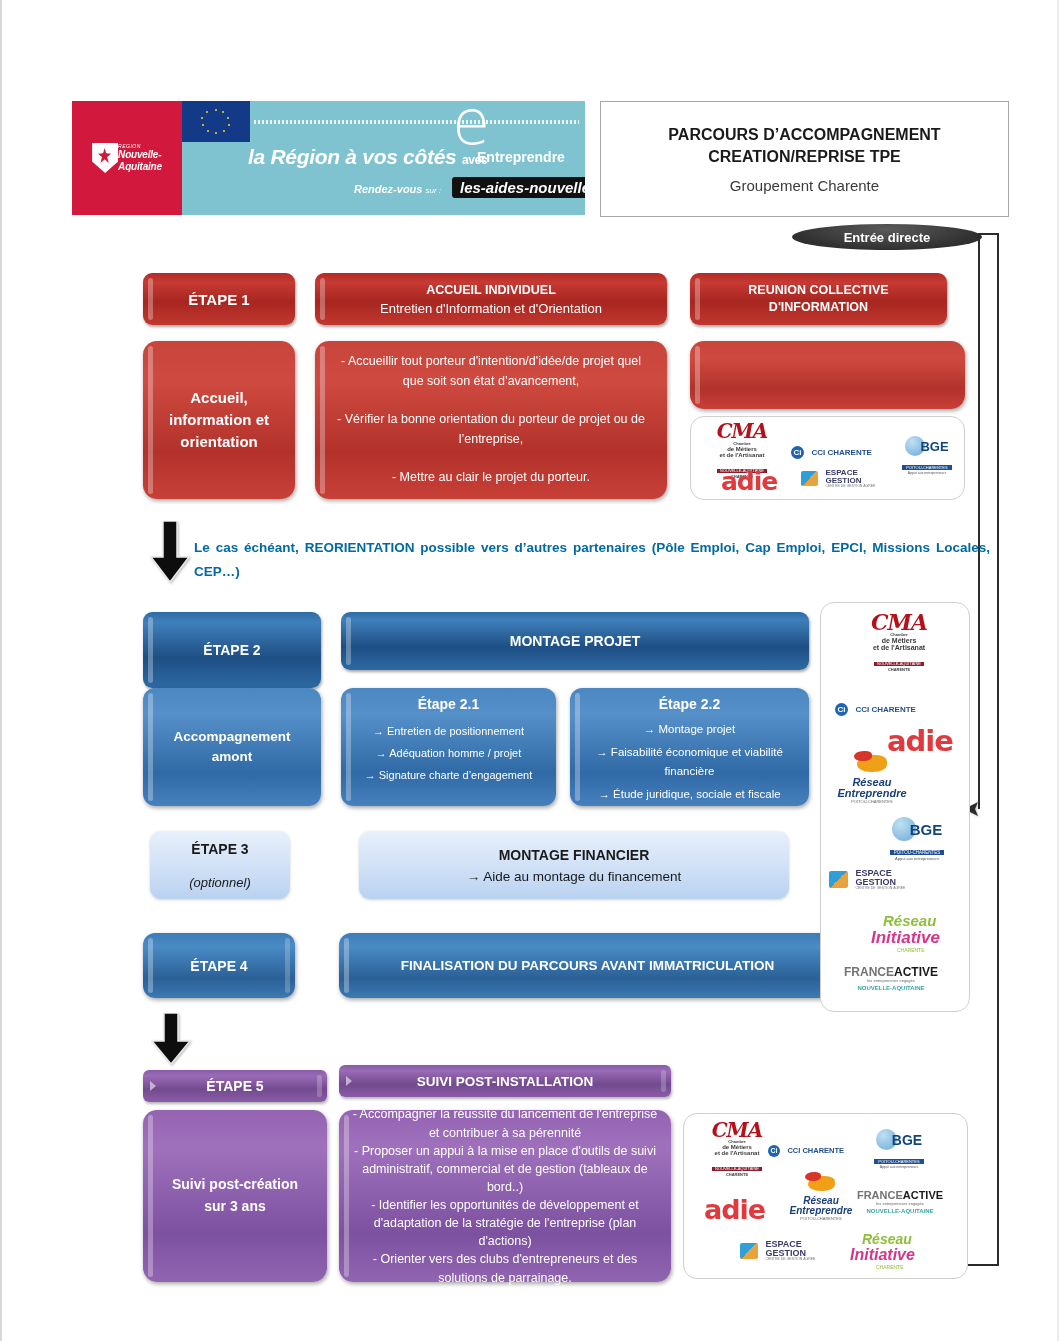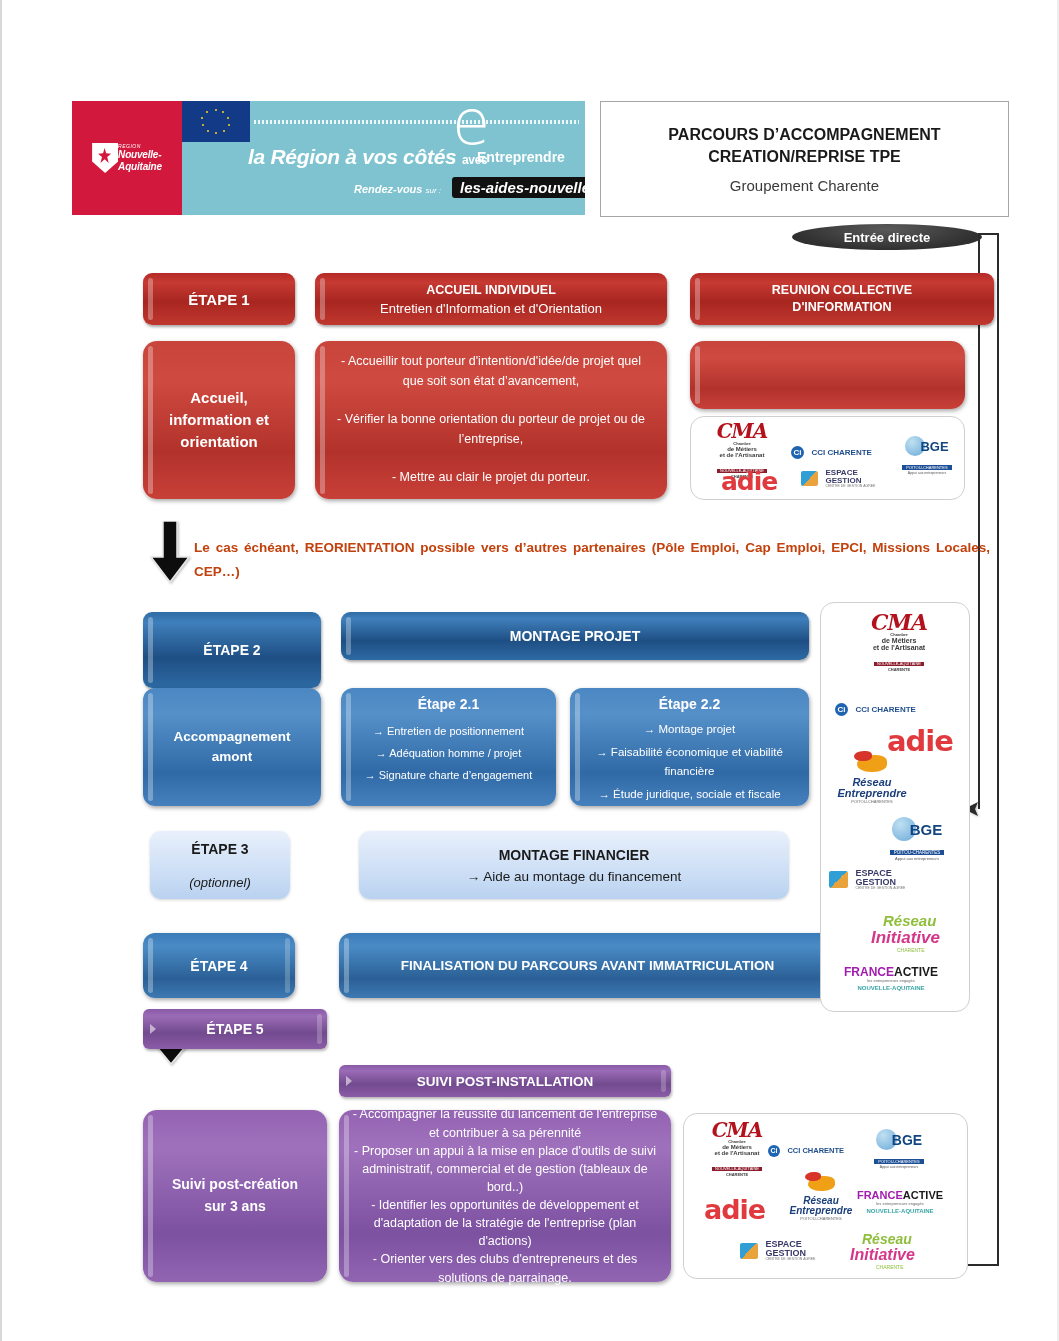--- a/index.html
+++ b/index.html
@@ -86,29 +86,29 @@
   .lg-re .blob{background:#f0a016;border-radius:60% 40% 50% 50%;display:inline-block;position:relative;}
   .lg-re .blob::after{content:"";position:absolute;left:-3px;top:-4px;width:60%;height:60%;background:#d8352a;
      border-radius:60% 40% 50% 50%;}
   .lg-re .t1{color:#1a3e7a;font-weight:bold;font-style:italic;}
   .lg-re .t2{color:#6a6a6a;}
   .lg-eg .sq{display:inline-block;}
   .lg-eg .t1{color:#3a3a6a;font-weight:bold;}
   .lg-ri .t1{color:#8fbe3c;font-weight:bold;font-style:italic;}
   .lg-ri .t2{color:#d4368a;font-weight:bold;font-style:italic;}
   .lg-ri .t3{color:#8fbe3c;}
-  .lg-fa .t1{color:#a21caf;font-weight:bold;}
+  .lg-fa .t1{color:#737373;font-weight:bold;}
   .lg-fa .t2{color:#1a1a1a;font-weight:bold;}
   .lg-fa .t3{color:#6a6a6a;}
   .lg-fa .t4{color:#3aa6a6;font-weight:bold;}
 
   
   .downarrow{position:absolute;filter:drop-shadow(1px 1px 1px rgba(0,0,0,.25));}
   .conn{position:absolute;background:#2b2b2b;}
-  .reorient{position:absolute;font-size:13.5px;font-weight:bold;color:#c2410c;line-height:1.75;text-align:justify;}
+  .reorient{position:absolute;font-size:13.5px;font-weight:bold;color:#0369a1;line-height:1.75;text-align:justify;}
 </style>
 </head>
 <body>
 
 <div id="page">
 
   <div class="banner">
     <div class="red">
       <div class="crest"></div>
       <div class="rlabel">
@@ -185,21 +185,21 @@
   </div>
   <div class="bx red-b" style="left:313px;top:341px;width:352px;height:158px;padding:0 16px;">
     <span class="hl"></span>
     <span style="font-size:12.5px;line-height:1.55;white-space:pre-line">- Accueillir tout porteur d'intention/d'idée/de projet quel que soit son état d’avancement,
 
 - Vérifier la bonne orientation du porteur de projet ou de l’entreprise,
 
 - Mettre au clair le projet du porteur.</span>
   </div>
 
-  <div class="bx red-h" style="left:688px;top:273px;width:304px;height:52px;justify-content:center;">
+  <div class="bx red-h" style="left:688px;top:273px;width:257px;height:52px;justify-content:center;">
     <span class="hl"></span>
     <span class="ttl" style="font-size:12.5px;line-height:1.35;white-space:pre-line">REUNION COLLECTIVE
 D'INFORMATION</span>
   </div>
   <div class="bx red-b" style="left:688px;top:341px;width:275px;height:68px;padding:0 16px;">
     <span class="hl"></span>
   </div>
 
   <div class="logopanel" style="left:688px;top:416px;width:275px;height:84px;">
     <div class="logo lg-cma" style="left:12px;top:4px;width:78px;">
@@ -239,21 +239,21 @@
   <div class="bx blue-h" style="left:141px;top:612px;width:178px;height:76px;">
     <span class="hl"></span>
     <span class="ttl" style="font-size:14px">ÉTAPE 2</span>
   </div>
   <div class="bx blue-b" style="left:141px;top:688px;width:178px;height:118px;">
     <span class="hl"></span>
     <span class="ttl" style="font-size:13.5px;line-height:1.5;white-space:pre-line">Accompagnement
 amont</span>
   </div>
 
-  <div class="bx blue-h" style="left:339px;top:612px;width:468px;height:48px;">
+  <div class="bx blue-h" style="left:339px;top:612px;width:468px;height:58px;">
     <span class="hl"></span>
     <span class="ttl" style="font-size:14px">MONTAGE PROJET</span>
   </div>
 
   <div class="bx blue-b" style="left:339px;top:688px;width:215px;height:118px;padding:8px 10px 6px;justify-content:flex-start;gap:8px;">
     <span class="hl"></span>
     <span class="ttl" style="font-size:14px">Étape 2.1</span>
     <span style="font-size:11px;line-height:2">
       <span style="display:block">→ Entretien de positionnement</span>
       <span style="display:block">→ Adéquation homme / projet</span>
@@ -333,21 +333,21 @@
       <span class="t1" style="font-size:12px">FRANCE</span><span class="t2" style="font-size:12px">ACTIVE</span>
       <div class="t3" style="font-size:4px">les entrepreneurs engagés</div>
       <div class="t4" style="font-size:6px;margin-top:2px">NOUVELLE-AQUITAINE</div>
     </div>
   </div>
 
   <svg class="downarrow" style="left:149px;top:1013px;width:40px;height:52px;" viewBox="0 0 40 52">
     <path d="M13 0 H27 V28 H39 L20 51 L1 28 H13 Z" fill="#0d0d0d" stroke="#e9e9e9" stroke-width="1.5"></path>
   </svg>
 
-  <div class="bx purp-h" style="left:141px;top:1009px;width:184px;height:40px;">
+  <div class="bx purp-h" style="left:141px;top:1070px;width:184px;height:32px;">
     <span class="chev"></span>
     <span class="hr"></span>
     <span class="ttl" style="font-size:14px">ÉTAPE 5</span>
   </div>
   <div class="bx purp-b" style="left:141px;top:1110px;width:184px;height:172px;">
     <span class="hl"></span>
     <span class="ttl" style="font-size:14px;line-height:1.55;white-space:pre-line">Suivi post-création
 sur 3 ans</span>
   </div>
 

